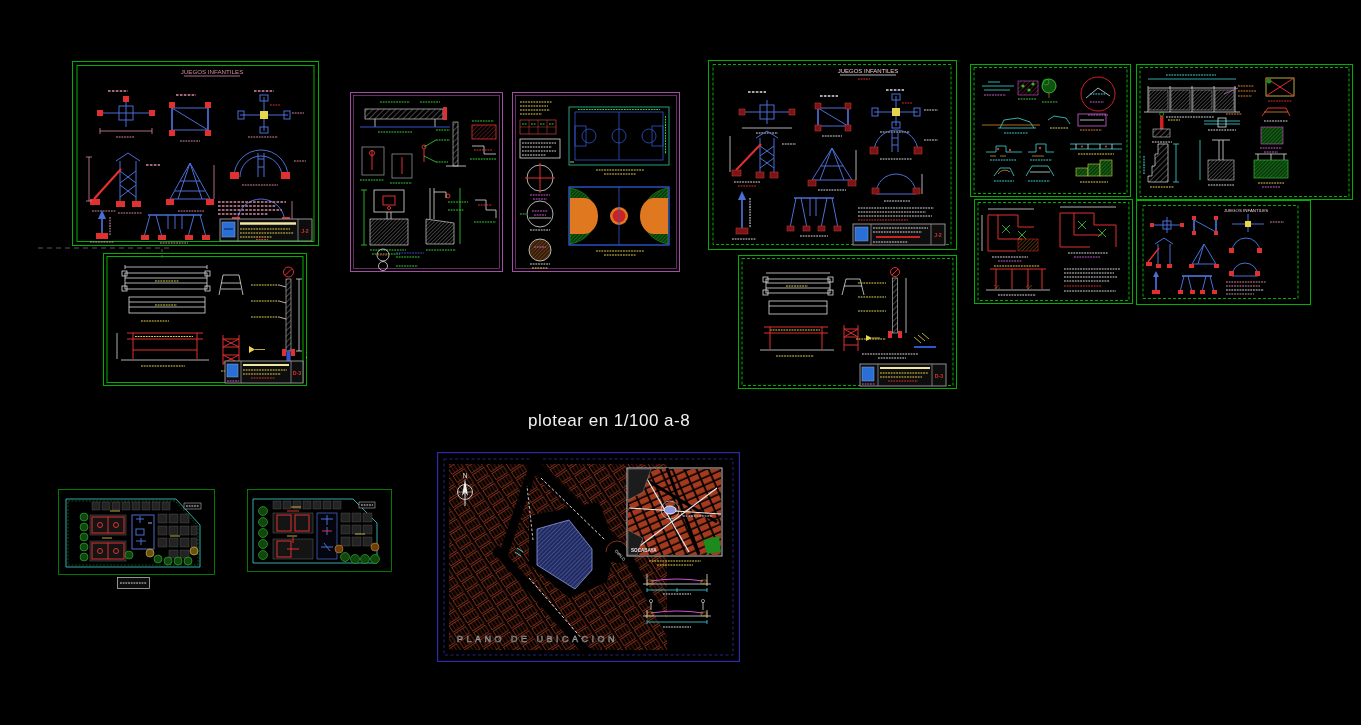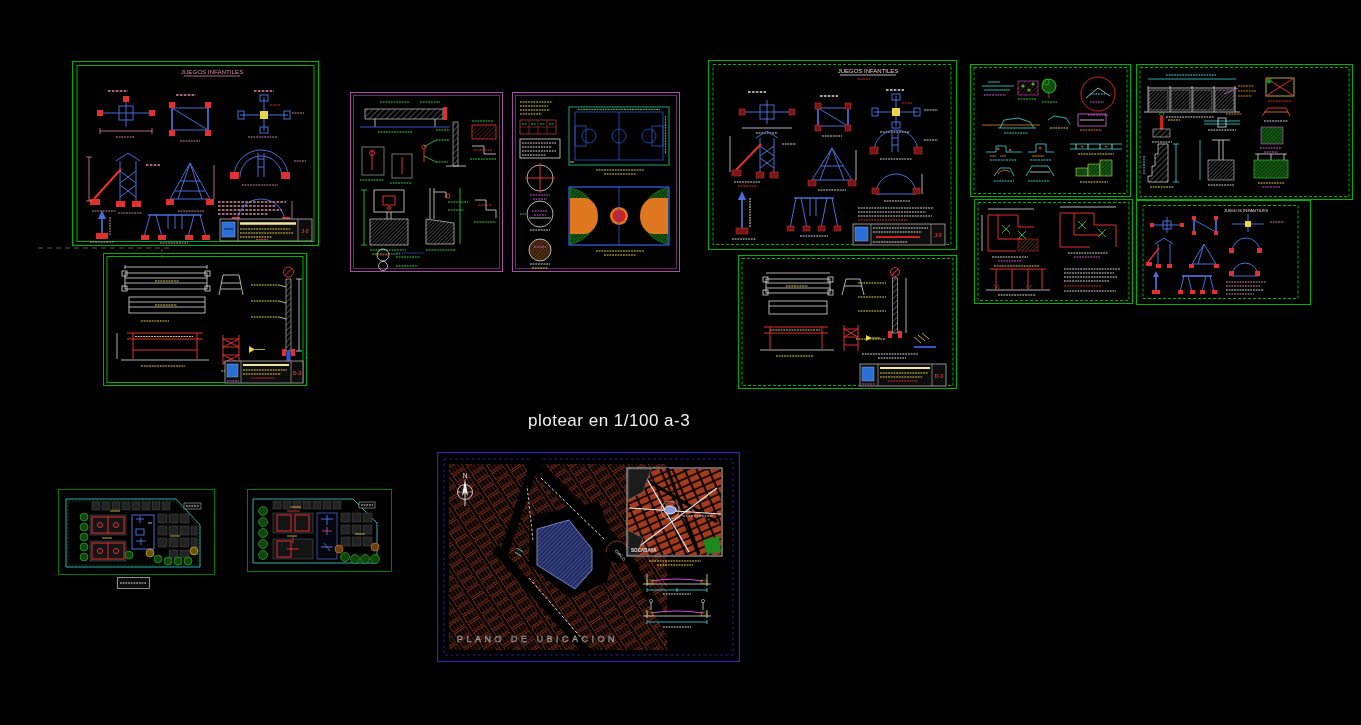--- a/index.html
+++ b/index.html
@@ -1099,21 +1099,21 @@
   <g>
     <line class="y" x1="44" y1="18" x2="54" y2="18" stroke-width="1"></line>
     <line class="y" x1="40" y1="47" x2="50" y2="47" stroke-width="1"></line>
     <line class="y" x1="108" y1="45" x2="118" y2="45" stroke-width="1"></line>
   </g>
   <rect x="112" y="13" width="16" height="6" fill="#0a0a0a" stroke="#cfcfcf" stroke-width=".5"></rect>
   <line class="w tx2" x1="114" y1="16" x2="126" y2="16"></line>
 </svg>
 </div>
 
-<div id="plot-note">plotear en 1/100 a-3</div>
+<div id="plot-note">plotear en 1/100 a-8</div>
 
 <div class="sheet" style="left:437px;top:452px">
 <svg width="303" height="210" viewBox="0 0 303 210">
   <rect x=".5" y=".5" width="302" height="209" stroke="#2b2ba8" stroke-width="1.4" fill="none"></rect>
   <rect x="7" y="7" width="289" height="196" stroke="#2b2ba8" stroke-width=".8" stroke-dasharray="3 2.5" fill="none"></rect>
   <g>
     <rect x="12" y="12" width="218" height="186" fill="url(#lots)"></rect>
     <g stroke="#000" stroke-width="9">
       <line x1="92" y1="8" x2="192" y2="106"></line>
       <line x1="58" y1="96" x2="152" y2="202"></line>

